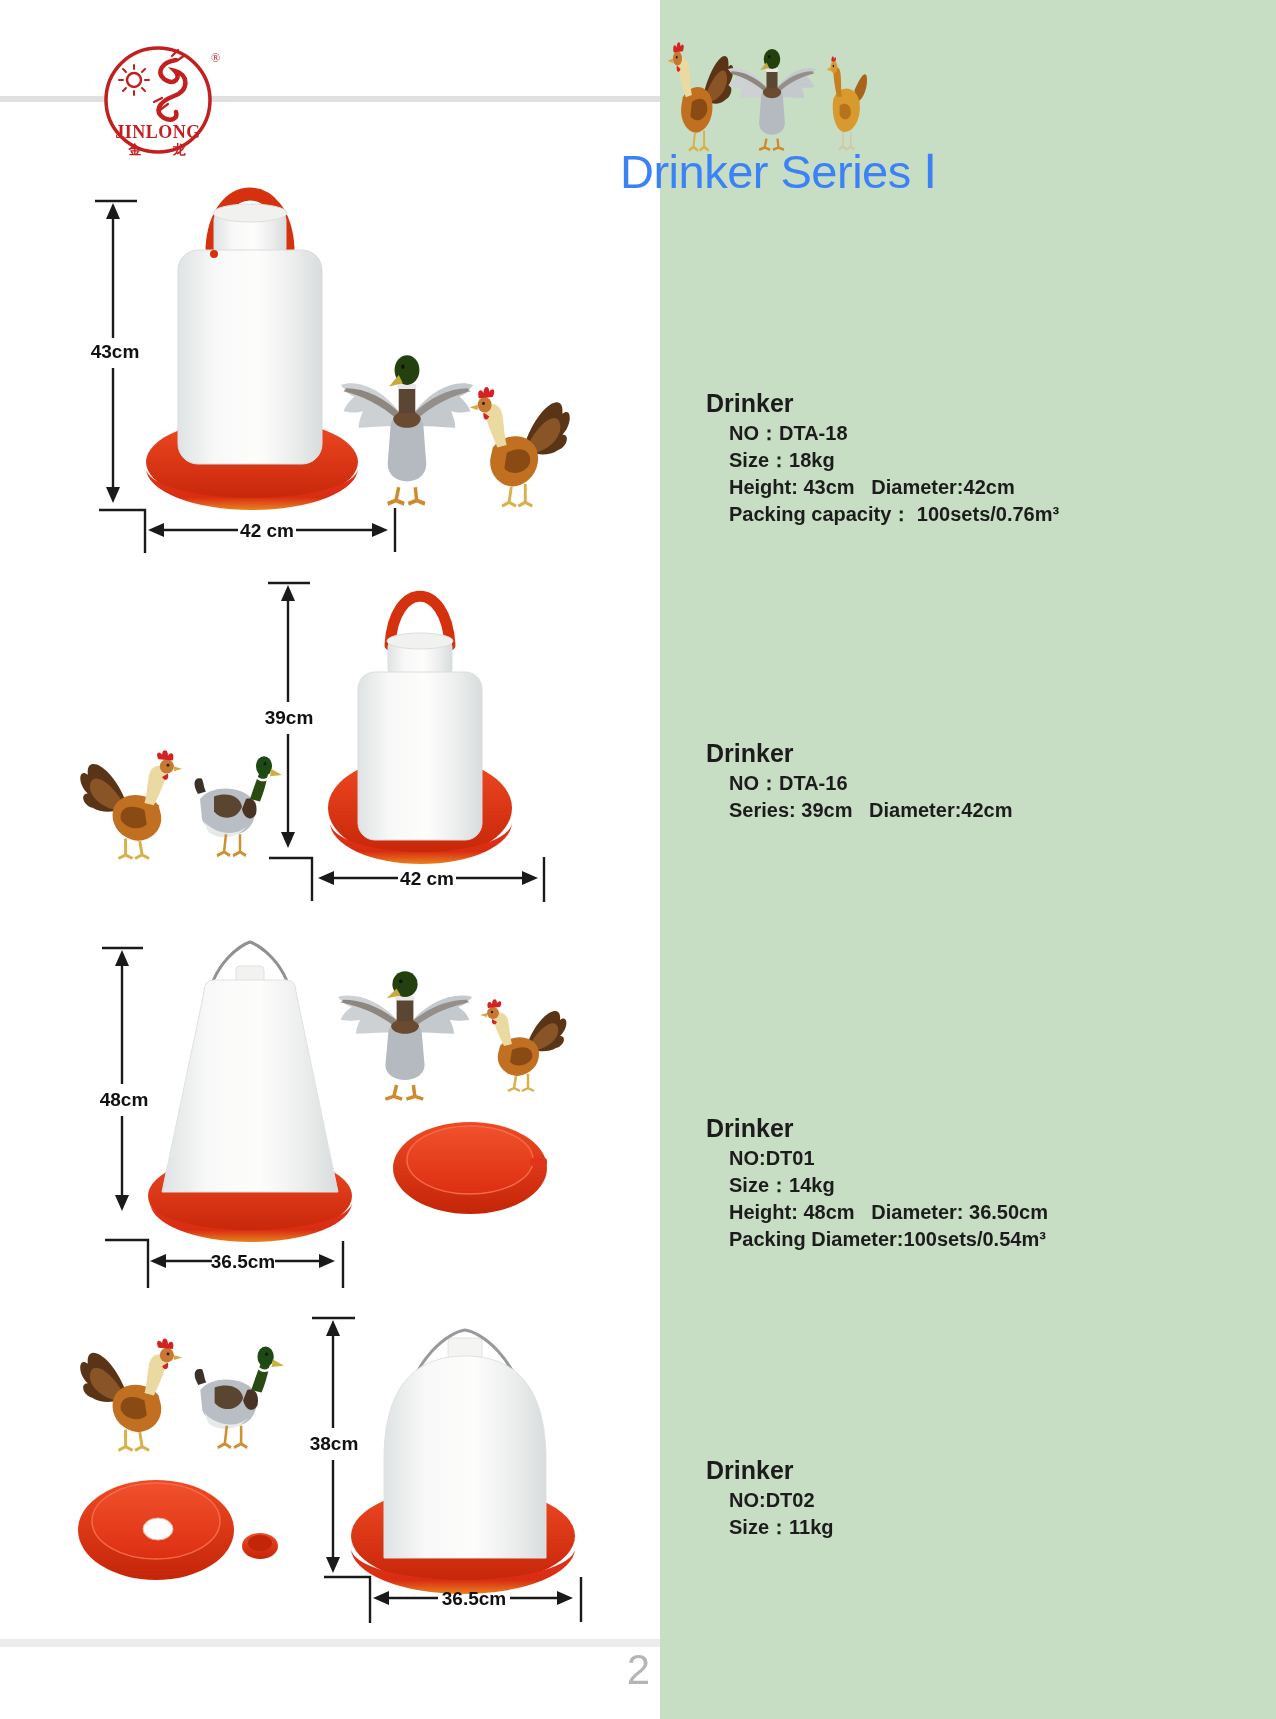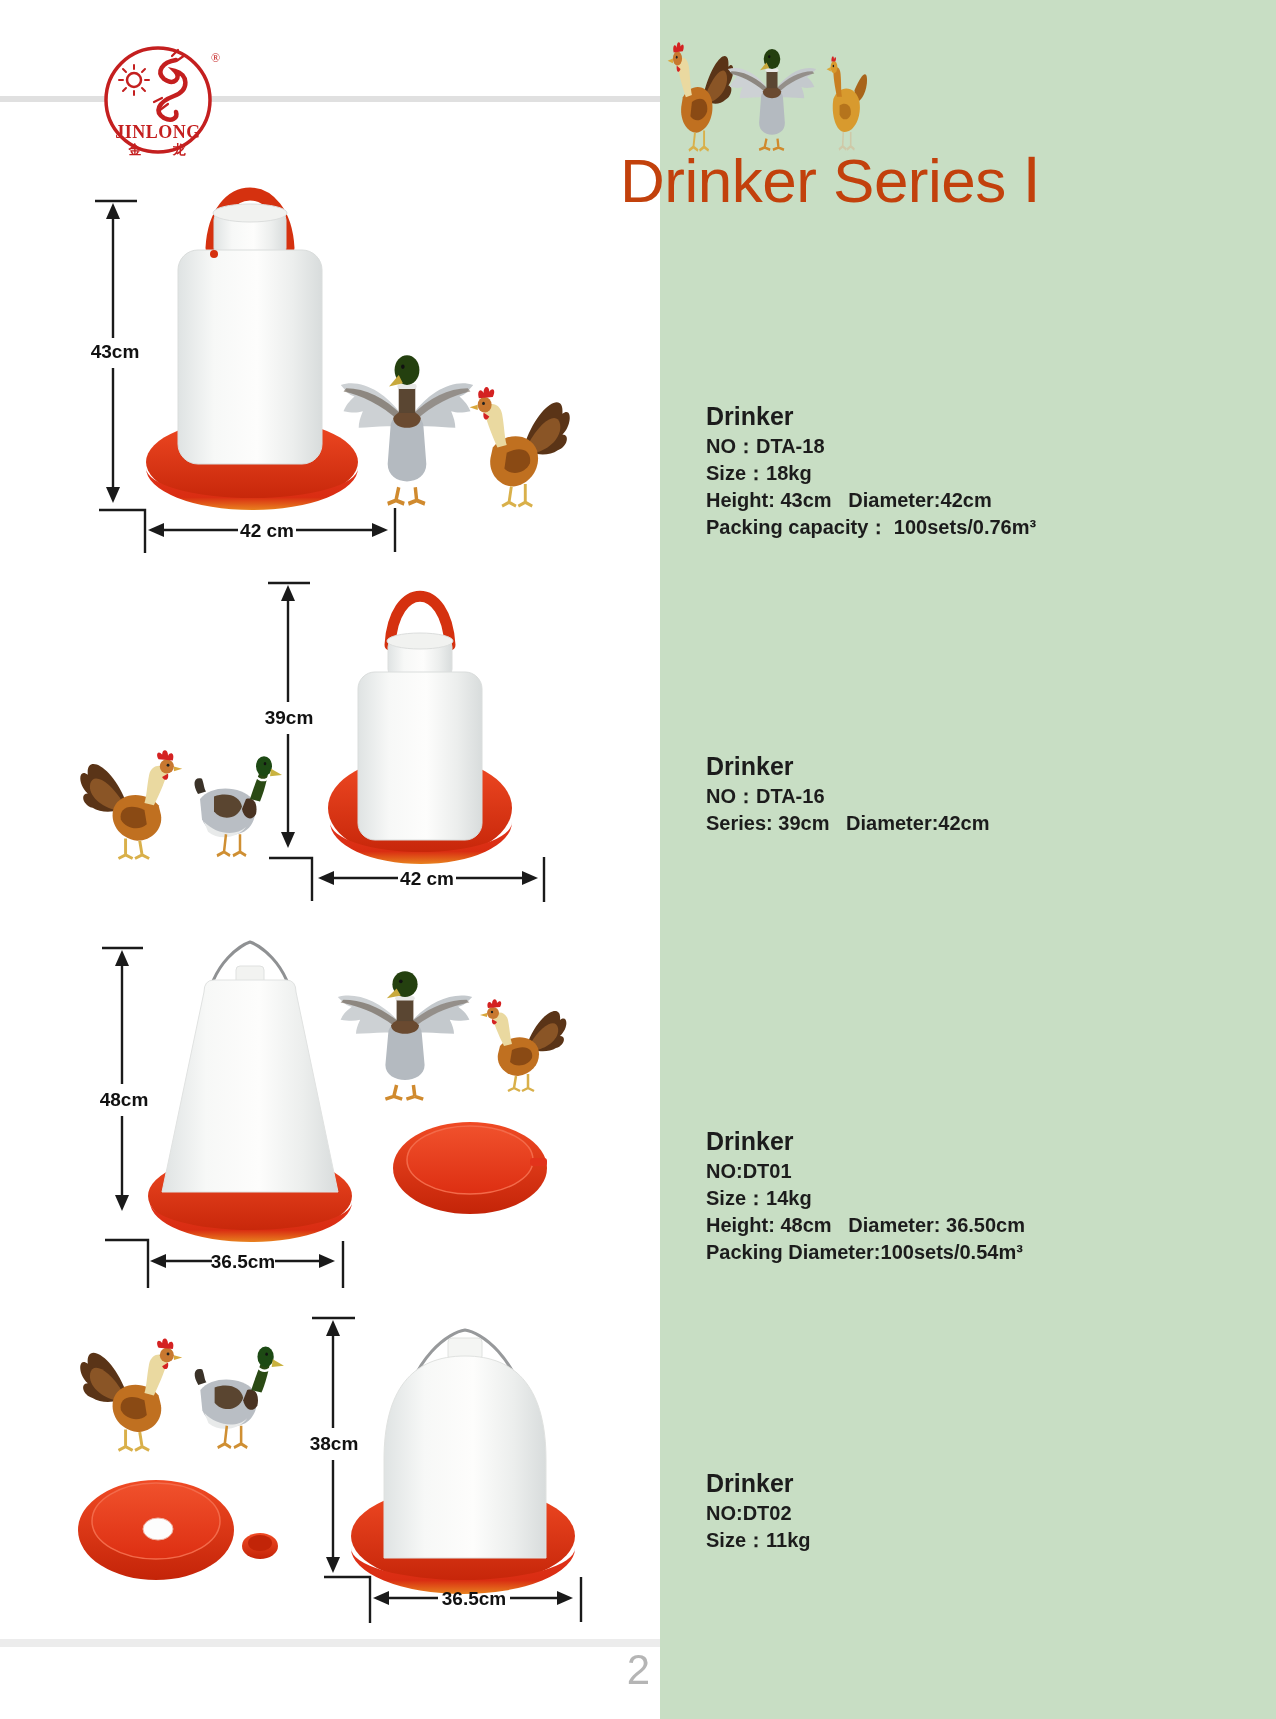--- a/index.html
+++ b/index.html
@@ -2,25 +2,25 @@
 <html><head>
 <meta charset="utf-8">
 <style>
   html,body{margin:0;padding:0;background:#888;}
   .page{position:relative;width:1276px;height:1719px;background:#ffffff;overflow:hidden;
         font-family:"Liberation Sans",sans-serif;margin:0 auto;}
   .abs{position:absolute;}
   .green-panel{position:absolute;left:660px;top:0;width:616px;height:1719px;background:#c8dec4;}
   .hrule{position:absolute;left:0;width:660px;height:6px;background:#e0e0e0;}
   .hrule.bottom{height:8px;background:#ececec;}
-  .title{position:absolute;left:620px;top:144px;font-size:62px;font-weight:500;color:#c2410c;
+  .title{position:absolute;left:620px;top:144px;font-size:47px;font-weight:500;color:#3b82f6;
          letter-spacing:-0.5px;white-space:nowrap;}
   .info{position:absolute;left:706px;width:480px;color:#1c1c1c;}
-  .info .hd{font-size:25px;font-weight:700;line-height:28px;margin-bottom:3px;margin-top:13px;}
-  .info .ln{font-size:20px;font-weight:700;line-height:27px;white-space:pre-wrap;}
+  .info .hd{font-size:25px;font-weight:700;line-height:28px;margin-bottom:3px;}
+  .info .ln{font-size:20px;font-weight:700;line-height:27px;white-space:pre-wrap;margin-left:23px;}
   .page-number{position:absolute;left:590px;top:1646px;width:60px;text-align:right;
                font-size:42px;color:#b5b5b5;}
   svg{display:block;}
   .defs-svg{position:absolute;width:0;height:0;}
   .dim{stroke:#1a1a1a;stroke-width:2.4;fill:none;}
   .dimhead{fill:#1a1a1a;stroke:none;}
   .dim-label{font-family:"Liberation Sans",sans-serif;font-size:19px;font-weight:700;fill:#111;}
   .logo-word{font-family:"Liberation Serif",serif;font-weight:700;fill:#c41f1f;}
   .logo-cn{font-family:"Liberation Serif",serif;font-size:13px;font-weight:700;fill:#c41f1f;letter-spacing:14px;}
   .logo-reg{font-family:"Liberation Serif",serif;font-size:12px;fill:#c41f1f;}

